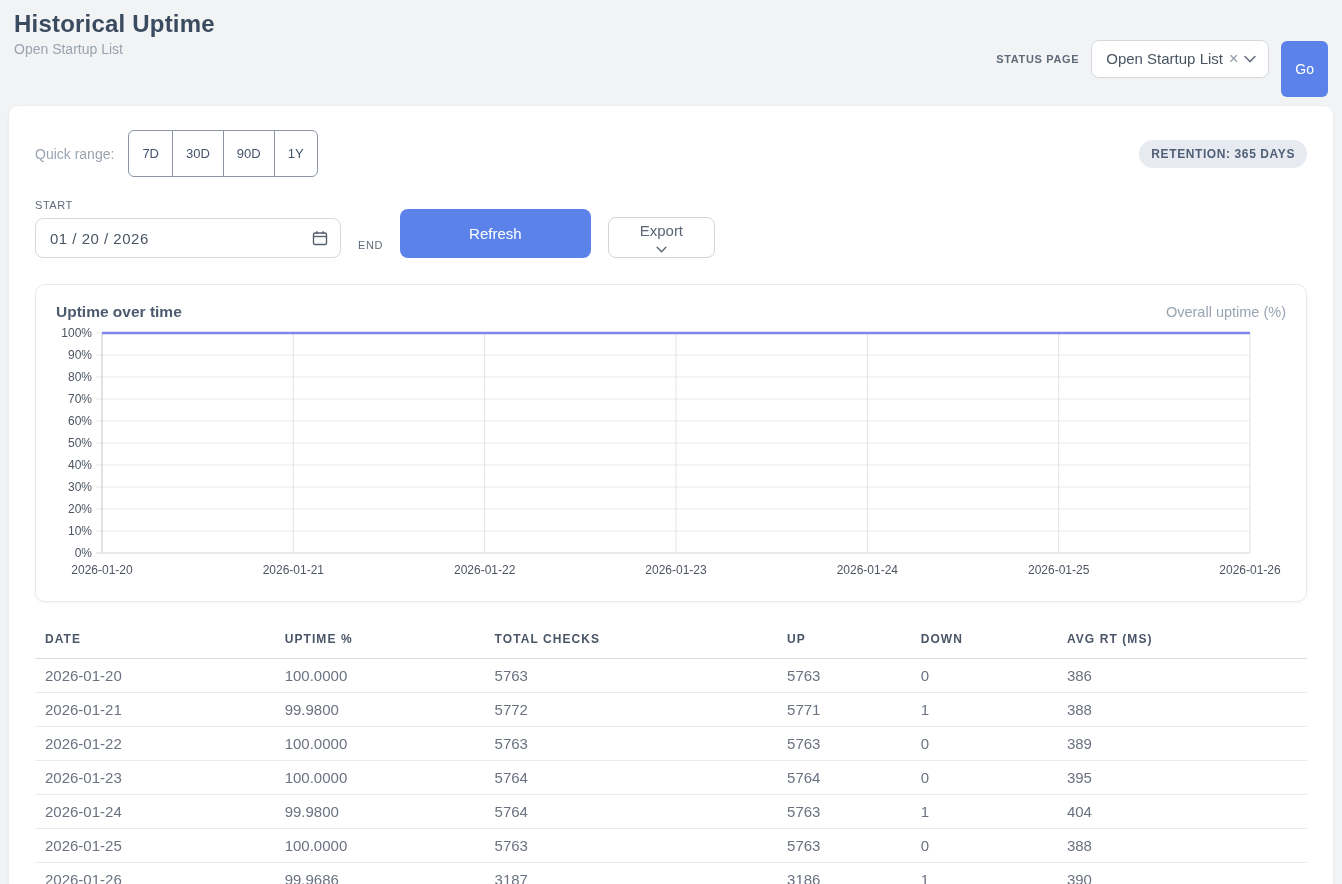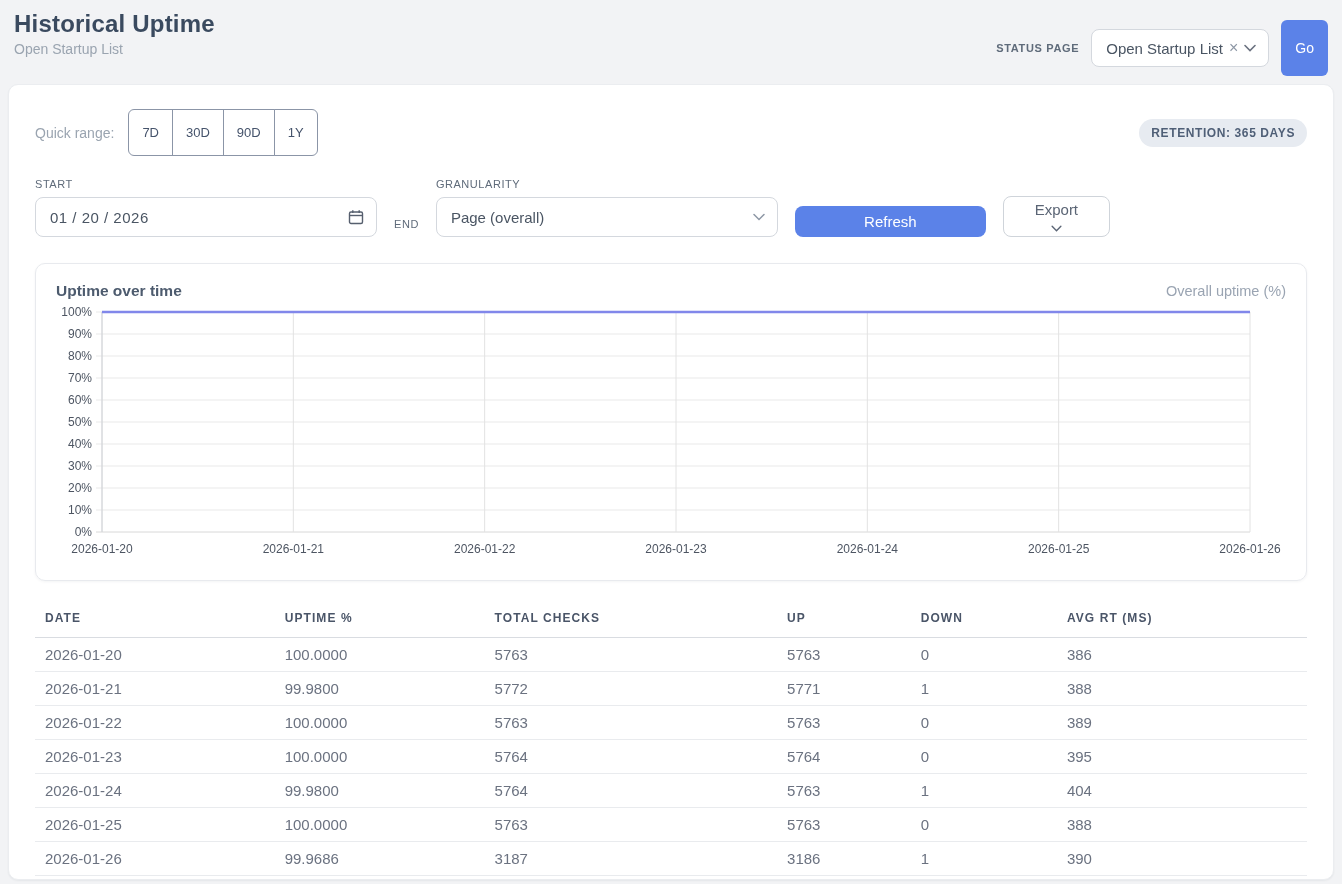--- a/index.html
+++ b/index.html
@@ -9,41 +9,41 @@
   
   .topbar { display:flex; justify-content:space-between; align-items:flex-start; padding:10px 14px 8px 14px; }
   .page-title { font-size:24px; font-weight:700; color:#3a4a5f; letter-spacing:.2px; }
   .page-subtitle { font-size:14px; color:#9aa4b0; margin-top:3px; }
   .topbar-right { display:flex; align-items:center; gap:12px; margin-top:10px;justify-content:space-between; }
   .sp-label { font-size:11px; font-weight:700; color:#5f6b7a; letter-spacing:.06em; }
   .sp-select { display:flex; align-items:center; gap:6px; background:#fff; border:1px solid #d4d8de; border-radius:8px; height:38px; padding:0 12px 0 14px; min-width:178px; cursor:pointer; }
   .sp-select .sp-value { font-size:15px; color:#4a5563; }
   .icon-x { color:#8d97a5; font-size:16px; line-height:1; cursor:pointer; }
   .chev { width:12px; height:8px; display:inline-block; }
-  .btn-go { background:#5b82e8; color:#fff; border:none; border-radius:6px; font-size:14px; padding:20px 14px; cursor:pointer; }
+  .btn-go { background:#5b82e8; color:#fff; border:none; border-radius:6px; font-size:14px; padding:20px 14px; cursor:pointer;margin-top:21px; }
 
   
   .card { background:#fff; border-radius:10px; margin:0 8px; box-shadow:0 1px 2px rgba(20,30,50,.06); border:1px solid #ebedf0; padding:24px 26px 18px 26px; height:796px; }
 
   .row-quick { display:flex; align-items:center; justify-content:space-between; margin-bottom:22px; }
   .quick-left { display:flex; align-items:center; gap:14px; }
   .quick-label { font-size:14px; color:#9aa4b0; }
   .seg-group { display:flex; }
   .seg-btn { background:#fff; border:1px solid #8b95a7; color:#45536b; font-size:13px; padding:15px 13px; margin-left:-1px; cursor:pointer; font-family:inherit; }
   .seg-btn:first-child { border-radius:6px 0 0 6px; margin-left:0; }
   .seg-btn:last-child { border-radius:0 6px 6px 0; }
   .badge { background:#e7ebf1; color:#4f5f77; font-size:12px; font-weight:700; letter-spacing:.05em; padding:7px 12px; border-radius:14px; }
 
   .row-form { display:flex; align-items:flex-end; gap:17px; margin-bottom:26px; }
   .field { display:flex; flex-direction:column; }
   .field-label { font-size:11px; font-weight:400; color:#5f6b7a; letter-spacing:.05em; margin-bottom:7px; }
-  .input-box { display:flex; align-items:center; justify-content:space-between; width:342px; height:40px; border:1px solid #d4d8de; border-radius:8px; padding:0 12px 0 14px; background:#fff; font-size:15px; color:#4a5563; cursor:pointer; }
+  .input-box { display:flex; align-items:center; justify-content:space-between; width:306px; height:40px; border:1px solid #d4d8de; border-radius:8px; padding:0 12px 0 14px; background:#fff; font-size:15px; color:#4a5563; cursor:pointer; }
   .date-text { letter-spacing:.5px; }
   .cal-icon, .chev-icon { display:flex; align-items:center; }
-  .btn-refresh { width:191px; height:31px; background:#5b82e8; color:#fff; border:none; border-radius:8px; font-size:15px; cursor:pointer; font-family:inherit; }
+  .btn-refresh { width:191px; height:49px; background:#5b82e8; color:#fff; border:none; border-radius:8px; font-size:15px; cursor:pointer; font-family:inherit; }
   .btn-export { width:107px; height:41px; background:#fff; color:#5b6575; border:1px solid #cfd4da; border-radius:8px; font-size:15px; cursor:pointer; font-family:inherit; display:flex; align-items:center; justify-content:center; gap:7px;flex-direction:column; }
 
   
   .chart-card { border:1px solid #e8eaee; border-radius:10px; box-shadow:0 1px 3px rgba(20,30,50,.05); padding:18px 20px 18px 20px; margin-bottom:24px; }
   .chart-head { display:flex; justify-content:space-between; align-items:center; margin-bottom:4px; }
   .chart-title { font-size:15.5px; font-weight:700; color:#4d5b6e; }
   .chart-legend { font-size:14.5px; color:#9aa4b2; }
   .chart-area { width:100%; height:258px;text-decoration:underline; }
 
   
@@ -101,31 +101,20 @@
               <rect x="1.5" y="3" width="13" height="11.5" rx="1.5" fill="none" stroke="#565f6e" stroke-width="1.4"></rect>
               <line x1="1.5" y1="6.5" x2="14.5" y2="6.5" stroke="#565f6e" stroke-width="1.4"></line>
               <line x1="4.8" y1="1.2" x2="4.8" y2="4" stroke="#565f6e" stroke-width="1.4"></line>
               <line x1="11.2" y1="1.2" x2="11.2" y2="4" stroke="#565f6e" stroke-width="1.4"></line>
             </svg>
         </span>
       </div>
     </div>
     <div class="field">
       <span class="field-label">END</span>
-    </div>
-    <div class="field">
-      <span class="field-label">GRANULARITY</span>
-      <div class="input-box">
-        <span>Page (overall)</span>
-        <span class="chev-icon">
-          <svg class="chev" viewBox="0 0 12 8">
-              <path d="M1 1.5 L6 6.5 L11 1.5" fill="none" stroke="#8d97a5" stroke-width="1.5" stroke-linecap="round"></path>
-            </svg>
-        </span>
-      </div>
     </div>
     <button class="btn-refresh">Refresh</button>
     <button class="btn-export">
       <span>Export</span>
       <span class="chev-icon">
         <svg width="11" height="7" viewBox="0 0 12 8">
             <path d="M1 1.5 L6 6.5 L11 1.5" fill="none" stroke="#5b6575" stroke-width="1.6" stroke-linecap="round"></path>
           </svg>
       </span>
     </button>

